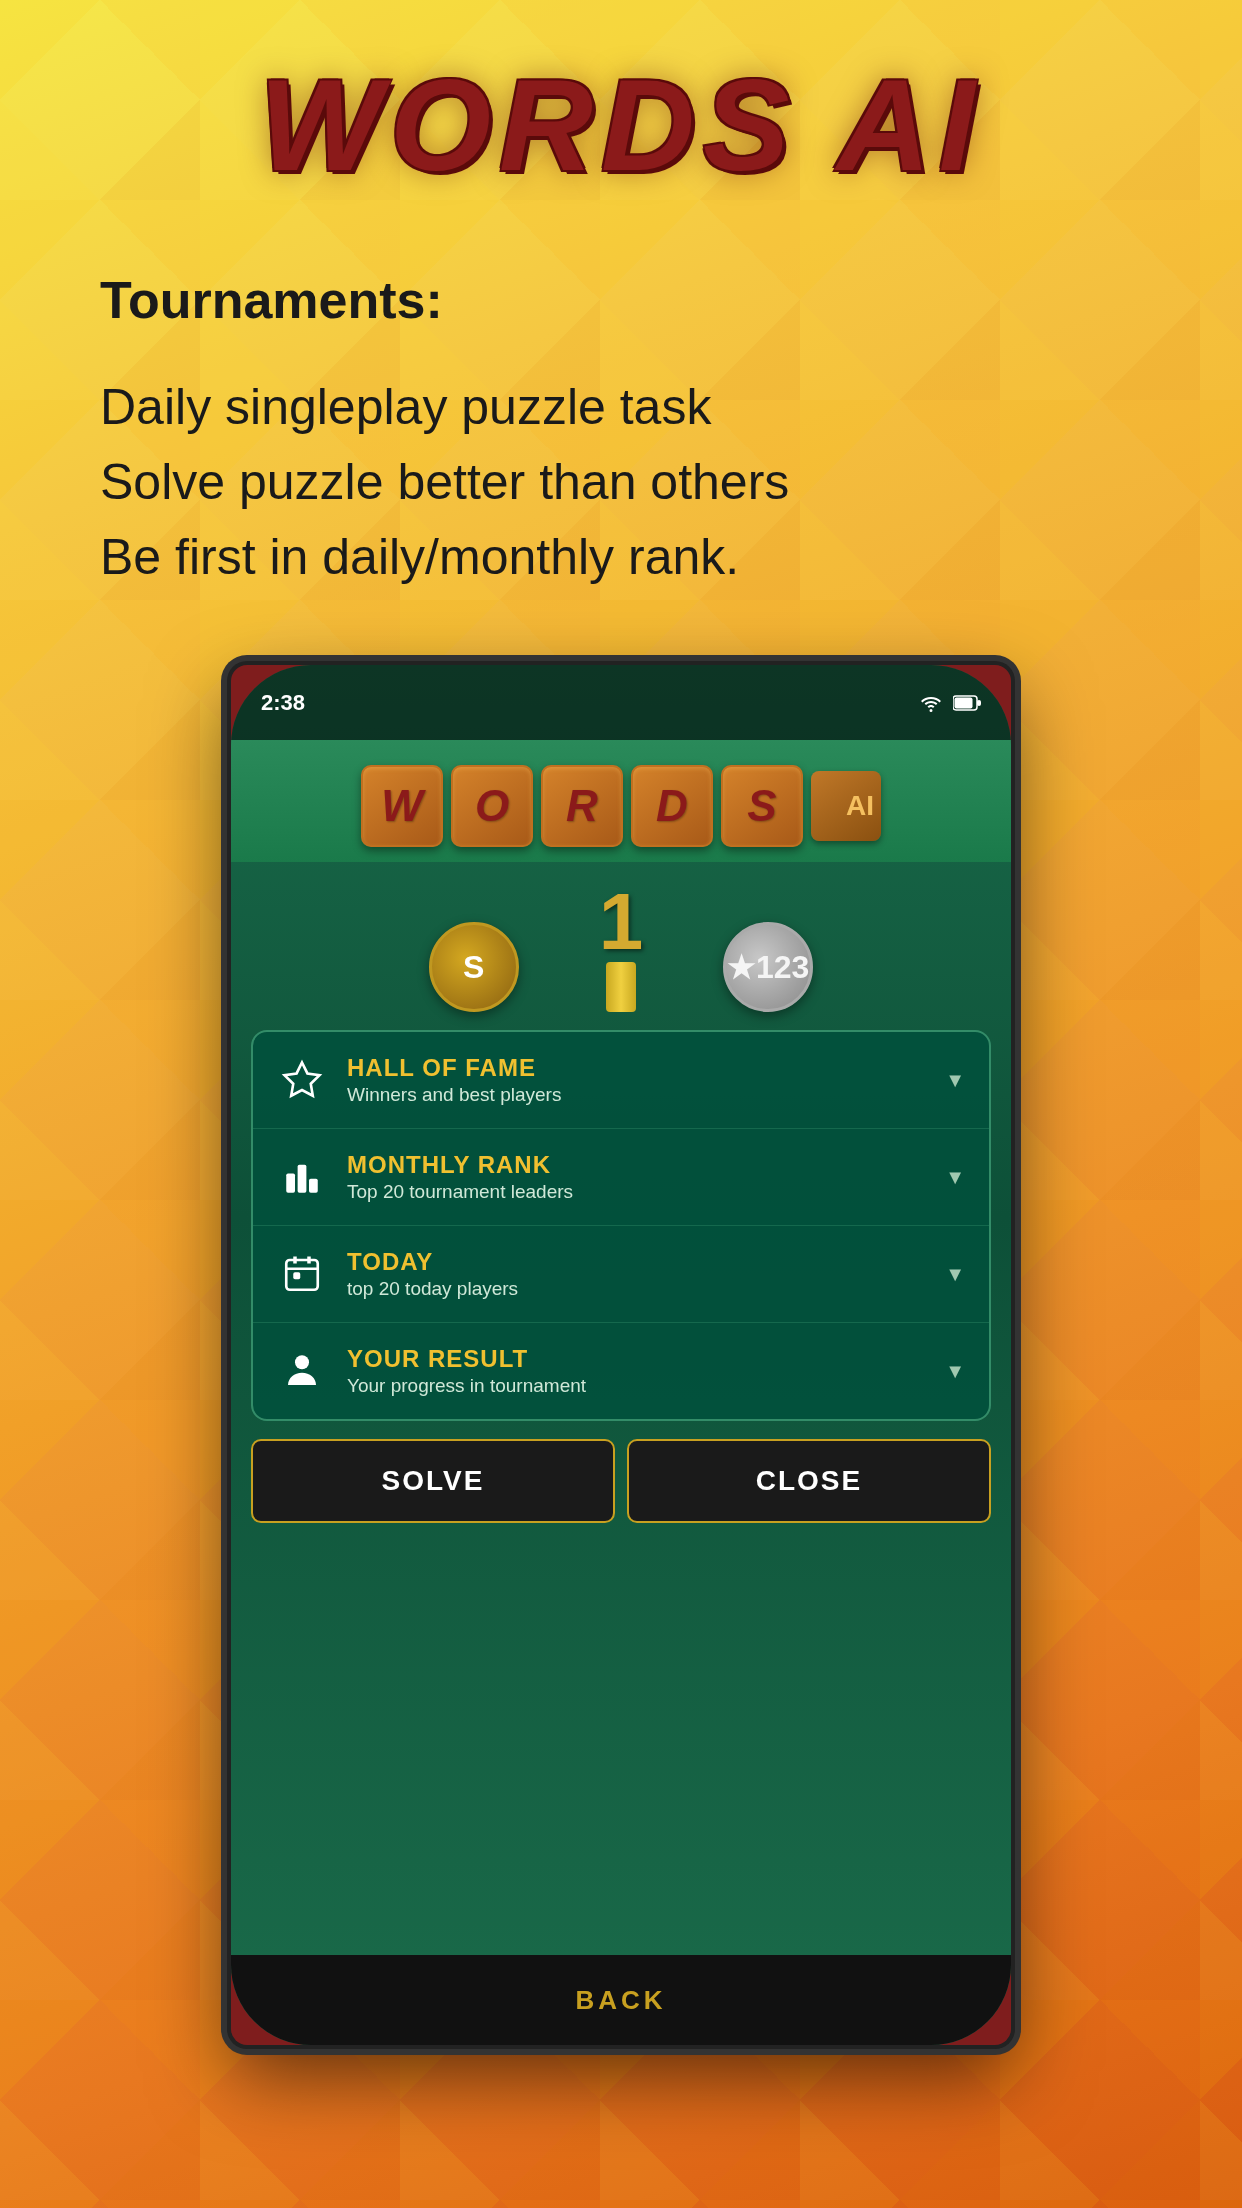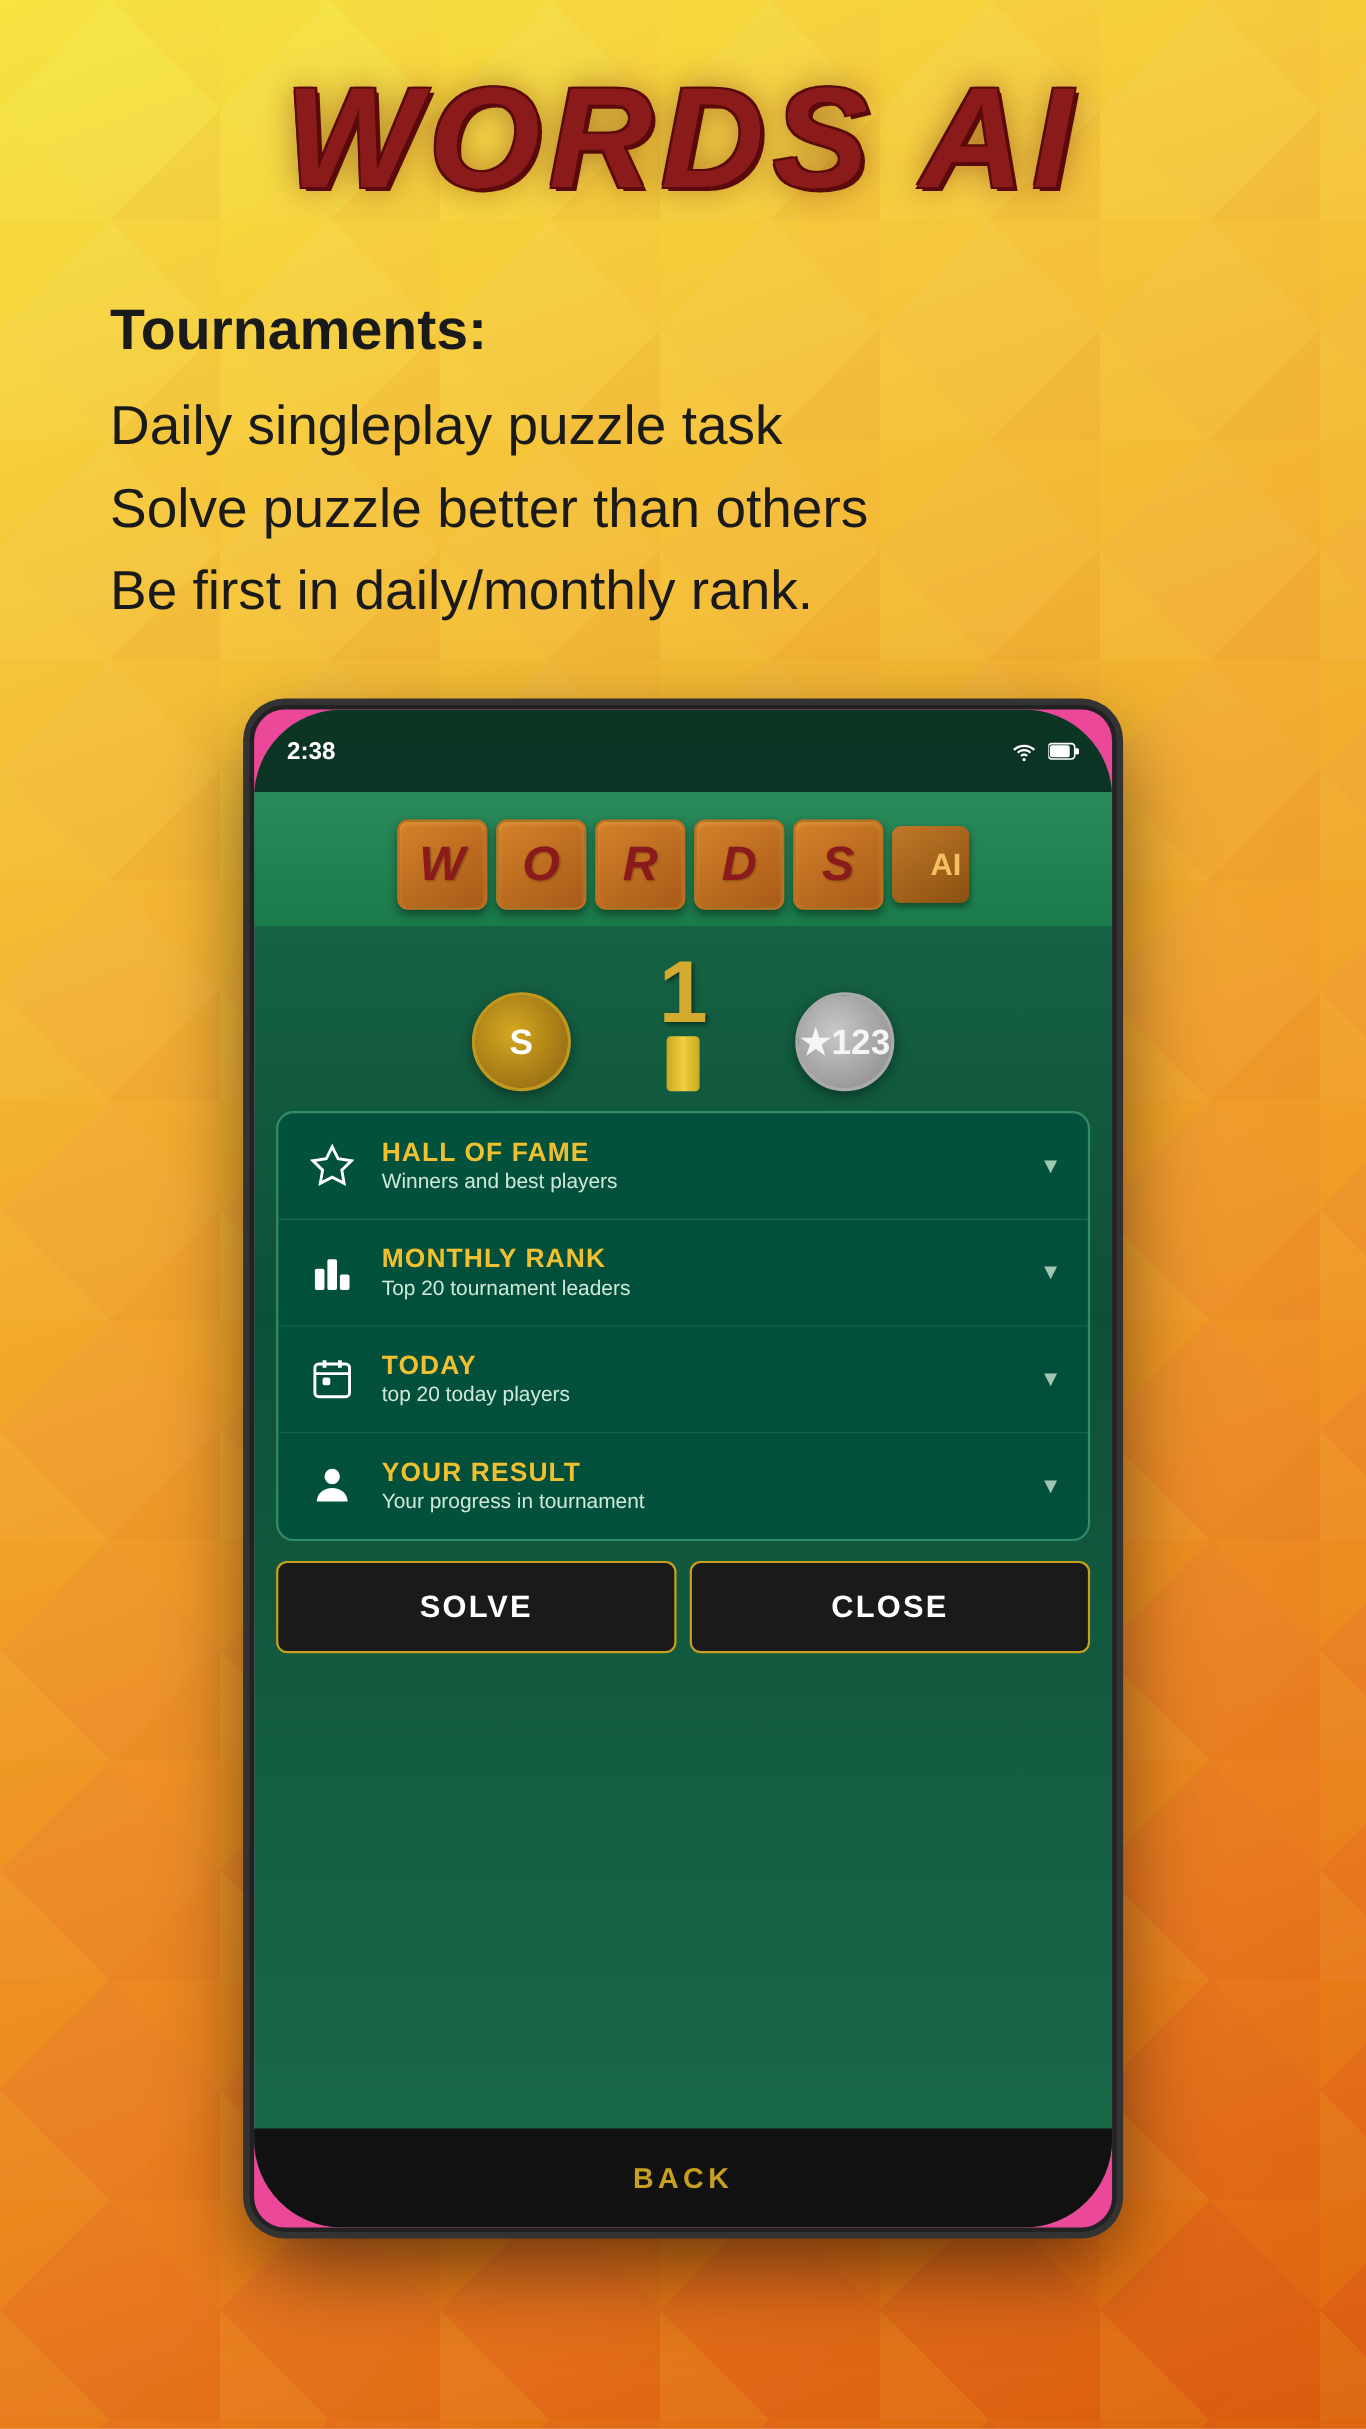--- a/index.html
+++ b/index.html
@@ -56,21 +56,21 @@
     .description {
       position: relative;
       z-index: 10;
       padding: 60px 100px 40px;
     }
 
     .description-title {
       font-size: 52px;
       font-weight: 700;
       color: #1a1a1a;
-      margin-bottom: 20px;
+      margin-bottom: 40px;
     }
 
     .description-body {
       font-size: 50px;
       font-weight: 500;
       color: #1a1a1a;
       line-height: 1.5;
     }
 
     
@@ -78,22 +78,22 @@
       position: relative;
       z-index: 10;
       display: flex;
       justify-content: center;
       margin-top: 30px;
     }
 
     .phone {
       width: 780px;
       height: 1380px;
-      background: #ec4899;
-      border-radius: 28px;
+      background: #7f1d1d;
+      border-radius: 16px;
       position: relative;
       box-shadow: 
         0 0 0 4px #222,
         0 0 0 10px #333,
         0 30px 80px rgba(0,0,0,0.6);
       overflow: hidden;
     }
 
     
     .phone-screen {

